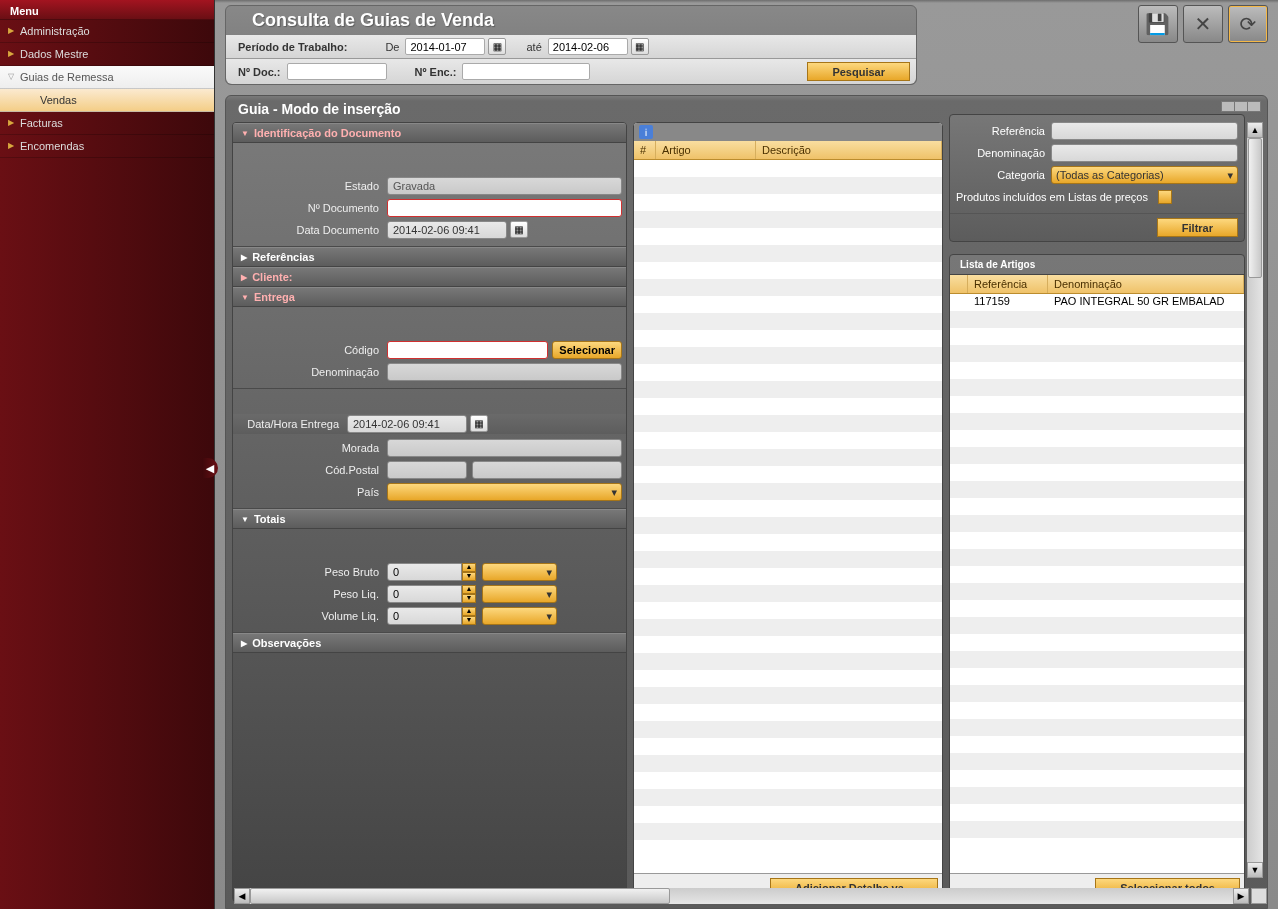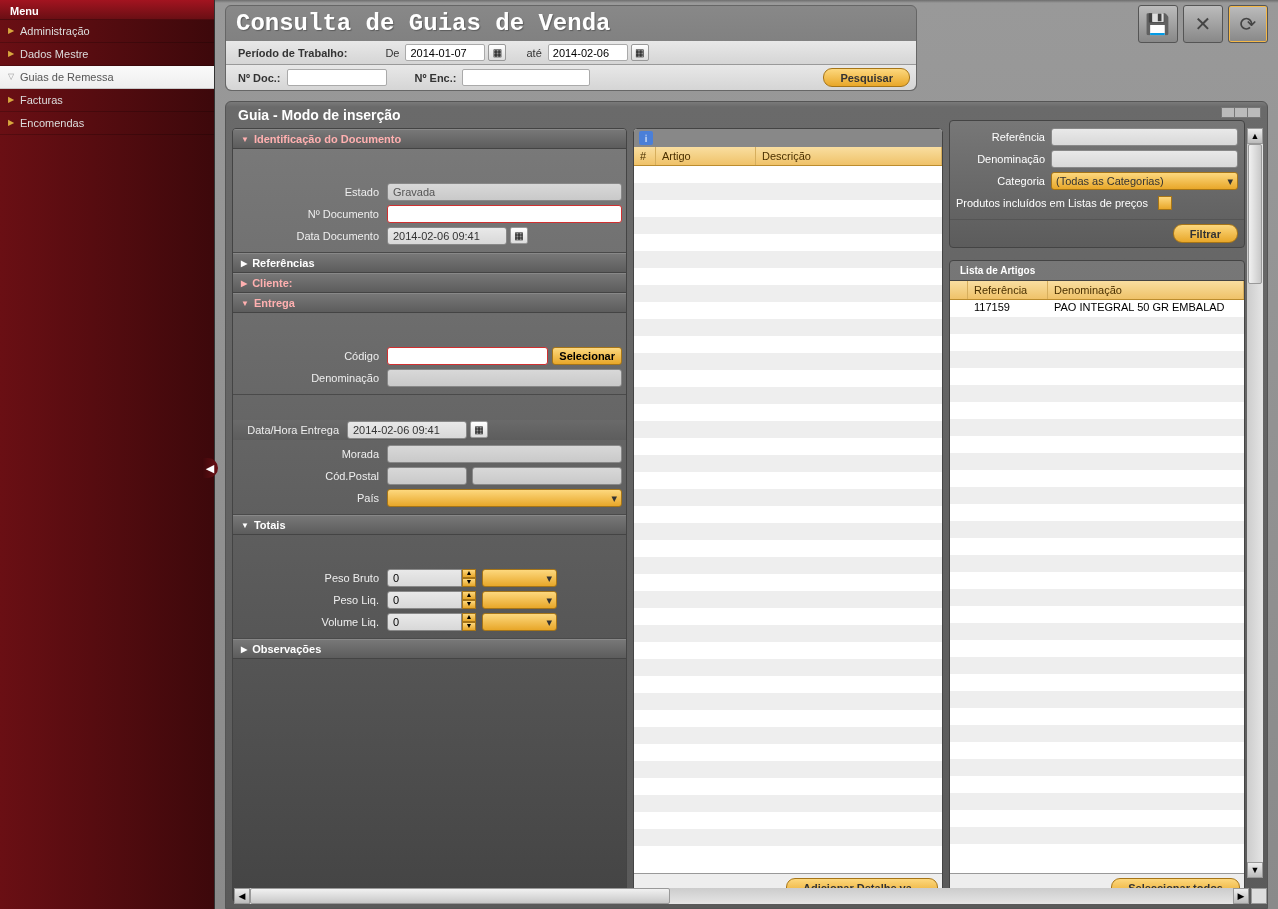--- a/index.html
+++ b/index.html
@@ -14,29 +14,29 @@
 .menu-item.parent-open{background:linear-gradient(#fafafa,#eee);color:#555;}
 .collapse-arrow{position:absolute;left:202px;top:458px;width:16px;height:20px;background:linear-gradient(to right,#3d080b,#6a0f14);border-radius:0 10px 10px 0;color:#fff;display:flex;align-items:center;justify-content:center;cursor:pointer;z-index:5;}
 
 .main{flex:1;background:linear-gradient(#6d6d6d,#999 3px,#8a8a8a);position:relative;display:flex;flex-direction:column;}
 
 .top-icons{position:absolute;right:10px;top:5px;display:flex;gap:5px;}
 .top-icon{width:40px;height:38px;background:linear-gradient(#bcbcbc,#888);border:1px solid #555;border-radius:3px;display:flex;align-items:center;justify-content:center;font-size:20px;color:#444;cursor:pointer;}
 .top-icon.orange{box-shadow:inset 0 0 0 1px #f5b846;}
 
 .query-panel{margin:5px 0 0 10px;width:692px;background:linear-gradient(#888,#777);border:1px solid #666;border-radius:6px;padding:0;}
-.query-title{color:#fff;font-size:24px;font-weight:bold;padding:4px 10px;text-shadow:1px 1px 1px rgba(0,0,0,.3);font-family:Liberation Mono, monospace;}
+.query-title{color:#fff;font-size:18px;font-weight:bold;padding:4px 26px;text-shadow:1px 1px 1px rgba(0,0,0,.3);}
 .query-row{display:flex;align-items:center;padding:3px 6px;border-bottom:1px solid #999;background:linear-gradient(#e8e8e8,#d5d5d5);}
 .query-row:last-child{border-bottom:none;border-radius:0 0 6px 6px;}
 .q-label{font-weight:bold;color:#333;padding:0 6px;}
 .q-inline{color:#333;padding:0 6px;}
 .q-input{border:1px solid #aaa;background:#fff;height:17px;padding:1px 4px;border-radius:2px;}
 .q-date{width:80px;}
 .cal-icon{width:18px;height:17px;background:linear-gradient(#fff,#ddd);border:1px solid #999;border-radius:2px;display:inline-flex;align-items:center;justify-content:center;font-size:10px;cursor:pointer;margin-left:3px;}
-.btn{background:linear-gradient(#fdd87e,#e8a729);border:1px solid #a67518;border-radius:9px;padding:2px 16px;font-weight:bold;color:#333;cursor:pointer;height:19px;}
+.btn{background:linear-gradient(#fdd87e,#e8a729);border:1px solid #a67518;border-radius:0;padding:2px 24px;font-weight:bold;color:#333;cursor:pointer;height:19px;}
 
 .guia-outer{margin:10px 10px 0 10px;flex:1;display:flex;flex-direction:column;background:linear-gradient(#7a7a7a,#6a6a6a 5px,#5a5a5a 100%);border:1px solid #555;border-radius:6px 6px 0 0;position:relative;overflow:hidden;}
 .guia-title{color:#fff;font-weight:bold;font-size:14px;padding:5px 12px;}
 .panel-windowbtns{position:absolute;right:6px;top:5px;display:flex;gap:0;}
 .winbtn{width:14px;height:11px;background:#bbb;border:1px solid #777;cursor:pointer;}
 .winbtn+.winbtn{margin-left:-1px;}
 .guia-body{flex:1;margin:0 6px 6px 6px;display:flex;gap:6px;position:relative;}
 
 .col-left{width:395px;background:linear-gradient(#7a7a7a,#444);border:1px solid #444;border-radius:4px;display:flex;flex-direction:column;overflow:hidden;}
 .col-mid{width:310px;background:#fff;border:1px solid #444;border-radius:4px;display:flex;flex-direction:column;overflow:hidden;}
@@ -99,20 +99,21 @@
 </head>
 <body>
 
 <div class="app">
 
   <div class="sidebar">
     <div class="menu-header">Menu</div>
     <div class="menu-item"><span class="arrow">▶</span><span>Administração</span></div>
     <div class="menu-item"><span class="arrow">▶</span><span>Dados Mestre</span></div>
     <div class="menu-item parent-open"><span class="arrow" style="color:#999">▽</span><span>Guias de Remessa</span></div>
+    <div class="menu-item sub"><span>Vendas</span></div>
     <div class="menu-item"><span class="arrow">▶</span><span>Facturas</span></div>
     <div class="menu-item"><span class="arrow">▶</span><span>Encomendas</span></div>
   </div>
   <div class="collapse-arrow">◀</div>
 
   <div class="main">
 
     <div class="top-icons">
       <div class="top-icon">💾</div>
       <div class="top-icon">✕</div>

